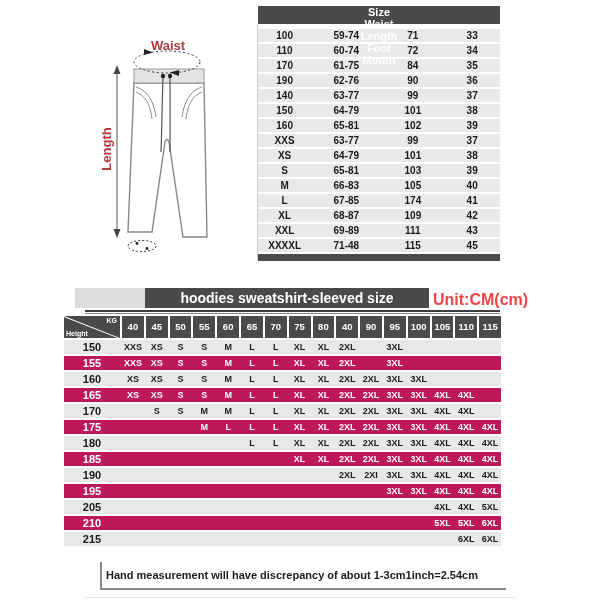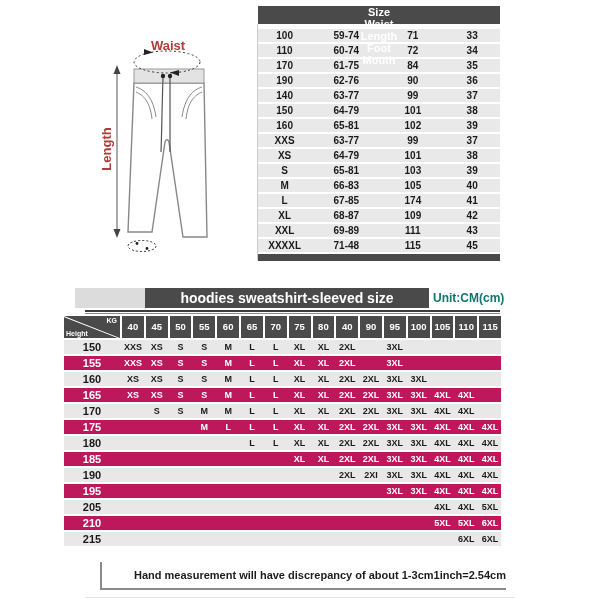--- a/index.html
+++ b/index.html
@@ -22,21 +22,21 @@
   .st-row{display:flex;height:13px;margin-bottom:2px;background:#e9e9e9;
           align-items:center;font-size:10px;font-weight:bold;color:#1a1a1a;}
   .st-hcell,.st-cell{text-align:center;}
   .stc0{width:22%;} .stc1{width:29%;} .stc2{width:26%;} .stc3{width:23%;}
   .st-footerbar{height:7px;background:#4a4a4a;margin-top:1px;}
 
   
   .title-lead{position:absolute;left:75px;top:288px;width:70px;height:20px;background:#dcdcdc;}
   .title-bar{position:absolute;left:145px;top:288px;width:284px;height:20px;background:#4a4a4a;
              color:#fff;font-size:14px;font-weight:bold;text-align:center;line-height:20px;}
-  .unit-label{position:absolute;left:433px;top:291px;font-size:12px;font-weight:bold;color:#0f766e;}
+  .unit-label{position:absolute;left:433px;top:291px;font-size:16px;font-weight:bold;color:#ef4444;}
   .title-rule{position:absolute;left:85px;top:310px;width:415px;height:1px;
               border-top:2px solid #3d3d3d;border-bottom:1px solid #8a8a8a;}
 
   
   .rec-table{position:absolute;left:64px;top:316px;width:437px;}
   .rec-header{display:grid;grid-template-columns:56px repeat(16,1fr);column-gap:2px;height:22px;}
   .corner{position:relative;background:#4a4a4a;height:22px;}
   .corner-diag{position:absolute;left:0;top:0;width:60px;height:1px;background:#fff;
                transform:rotate(21.4deg);transform-origin:0 0;}
   .corner-kg{position:absolute;right:3px;top:1px;color:#fff;font-size:7px;font-weight:bold;}
@@ -46,22 +46,22 @@
   .rec-row{display:grid;grid-template-columns:56px repeat(16,1fr);column-gap:2px;
            height:14px;margin-top:2px;align-items:center;}
   .rec-row.light{background:#e8e8e8;color:#1a1a1a;}
   .rec-row.dark{background:#be185d;color:#fff;}
   .rec-label{font-size:11px;font-weight:bold;text-align:center;}
   .rec-cell{font-size:9px;font-weight:bold;text-align:center;white-space:nowrap;overflow:visible;}
 
   
   .footnote{position:absolute;left:100px;top:562px;width:406px;height:28px;
             border-left:2px solid #8a8a8a;border-bottom:2px solid #8a8a8a;
-            display:flex;align-items:center;padding-left:30px;box-sizing:border-box;
-            font-size:11px;font-weight:bold;color:#1c1c1c;justify-content:flex-end;}
+            display:flex;align-items:center;padding-left:4px;box-sizing:border-box;
+            font-size:11px;font-weight:bold;color:#1c1c1c;}
   .bottom-faint{position:absolute;left:85px;top:597px;width:430px;height:1px;background:#e3e3e3;}
 </style>
 </head>
 <body>
 
 <div class="page">
 
   <div class="diagram">
     <svg width="200" height="245" viewBox="0 0 200 245">
 

